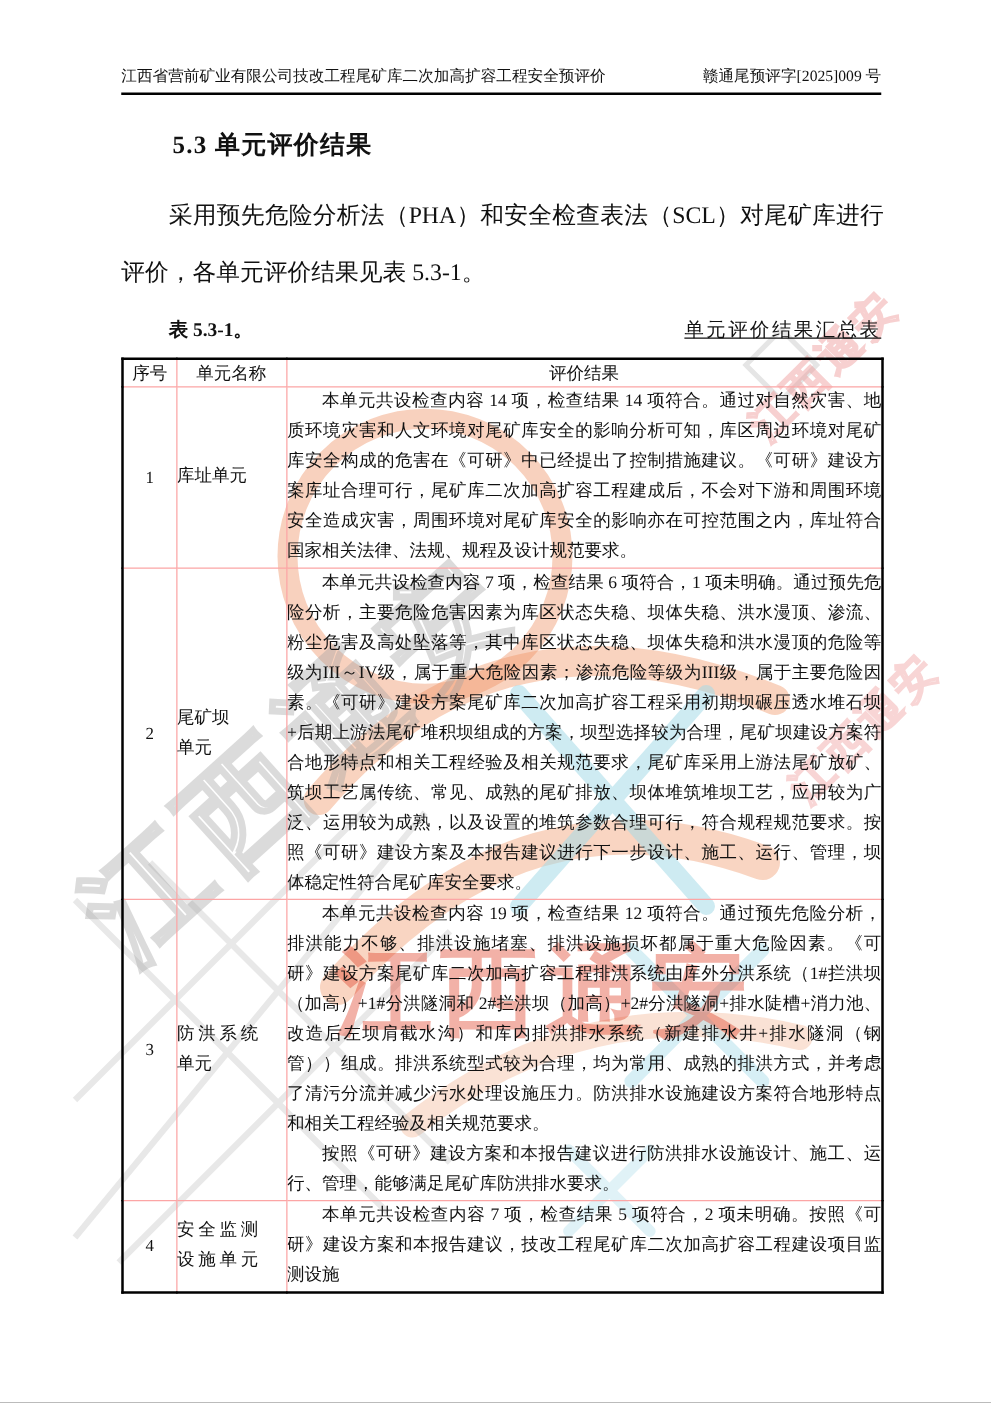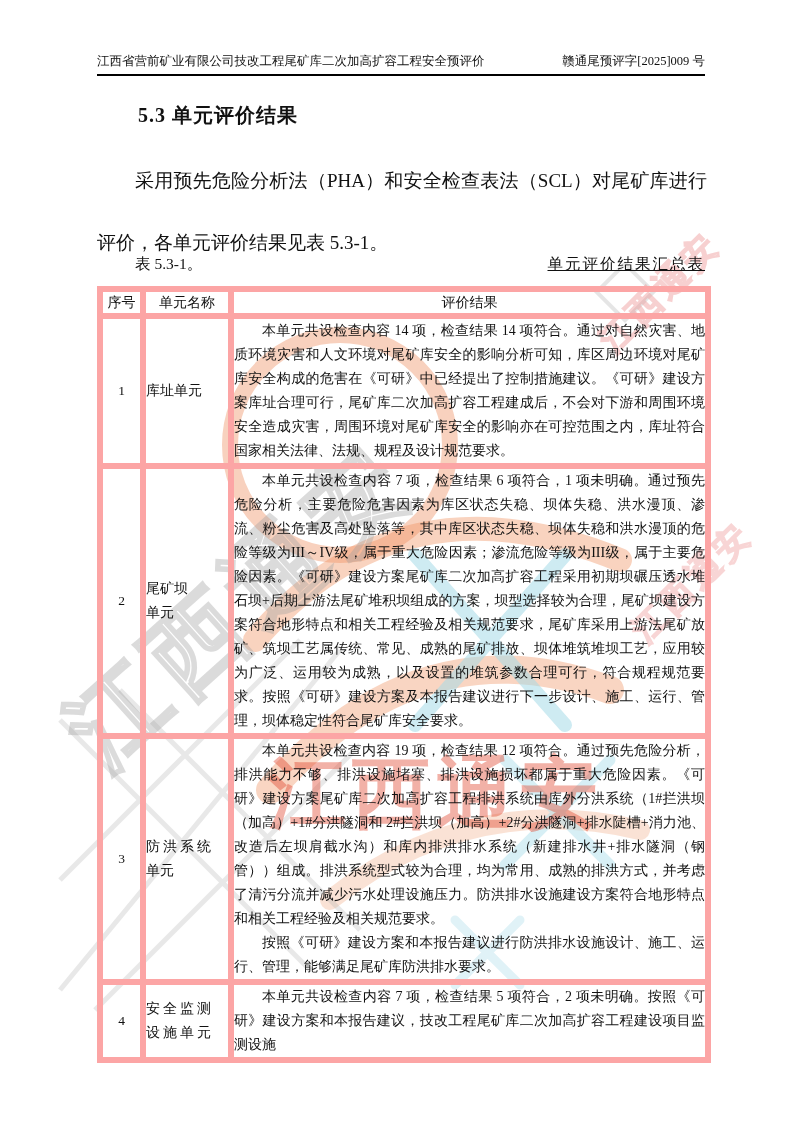--- a/index.html
+++ b/index.html
@@ -41,31 +41,31 @@
   .content{position:absolute;inset:0;z-index:1;}
   .header-row{
     position:absolute;top:53px;left:97px;width:608px;
     display:flex;justify-content:space-between;
     font-size:12.5px;color:#111;
   }
   .header-rule{position:absolute;top:74px;left:97px;width:608px;height:2px;background:#000;}
   .section-title{position:absolute;top:102px;left:97px;font-size:20px;font-weight:bold;letter-spacing:1px;margin-left:41px;}
   .intro{
     position:absolute;top:150px;left:97px;width:610px;
-    font-size:19px;line-height:62px;text-indent:2em;text-align:justify;margin:0;
+    font-size:19px;line-height:46px;text-indent:2em;text-align:justify;margin:0;
   }
   .caption{position:absolute;top:254px;left:97px;width:608px;height:22px;font-size:15.5px;}
-  .caption .cap-label{position:absolute;left:38px;top:0;}
+  .caption .cap-label{position:absolute;left:38px;top:0;font-weight:bold;}
   .caption .cap-title{position:absolute;left:0;top:0;width:100%;text-align:right;letter-spacing:2px;text-decoration:underline;}
   table.results{
     position:absolute;top:286px;left:97px;width:608px;
     border-collapse:collapse;table-layout:fixed;
     border:2px solid #000;
   }
-  table.results th,table.results td{border:6px solid #fca5a5;padding:0;}
+  table.results th,table.results td{border:1px solid #fca5a5;padding:0;}
   table.results th{height:21px;font-size:14px;font-weight:normal;text-align:center;}
   col.c1{width:43px;} col.c2{width:88px;} col.c3{width:477px;}
   td.no-cell{font-size:13.5px;text-align:center;vertical-align:middle;}
   td.unit-cell{font-size:14px;vertical-align:middle;line-height:24px;}
   td.unit-cell .spread{letter-spacing:3px;margin-right:-3px;}
   td.result-cell{vertical-align:top;padding:1px 4px;overflow:hidden;}
   td.result-cell p{margin:0;font-size:14px;line-height:24px;text-indent:2em;text-align:justify;}
   .footer-row{
     position:absolute;top:1026px;left:97px;width:608px;
     display:flex;justify-content:space-between;align-items:baseline;

